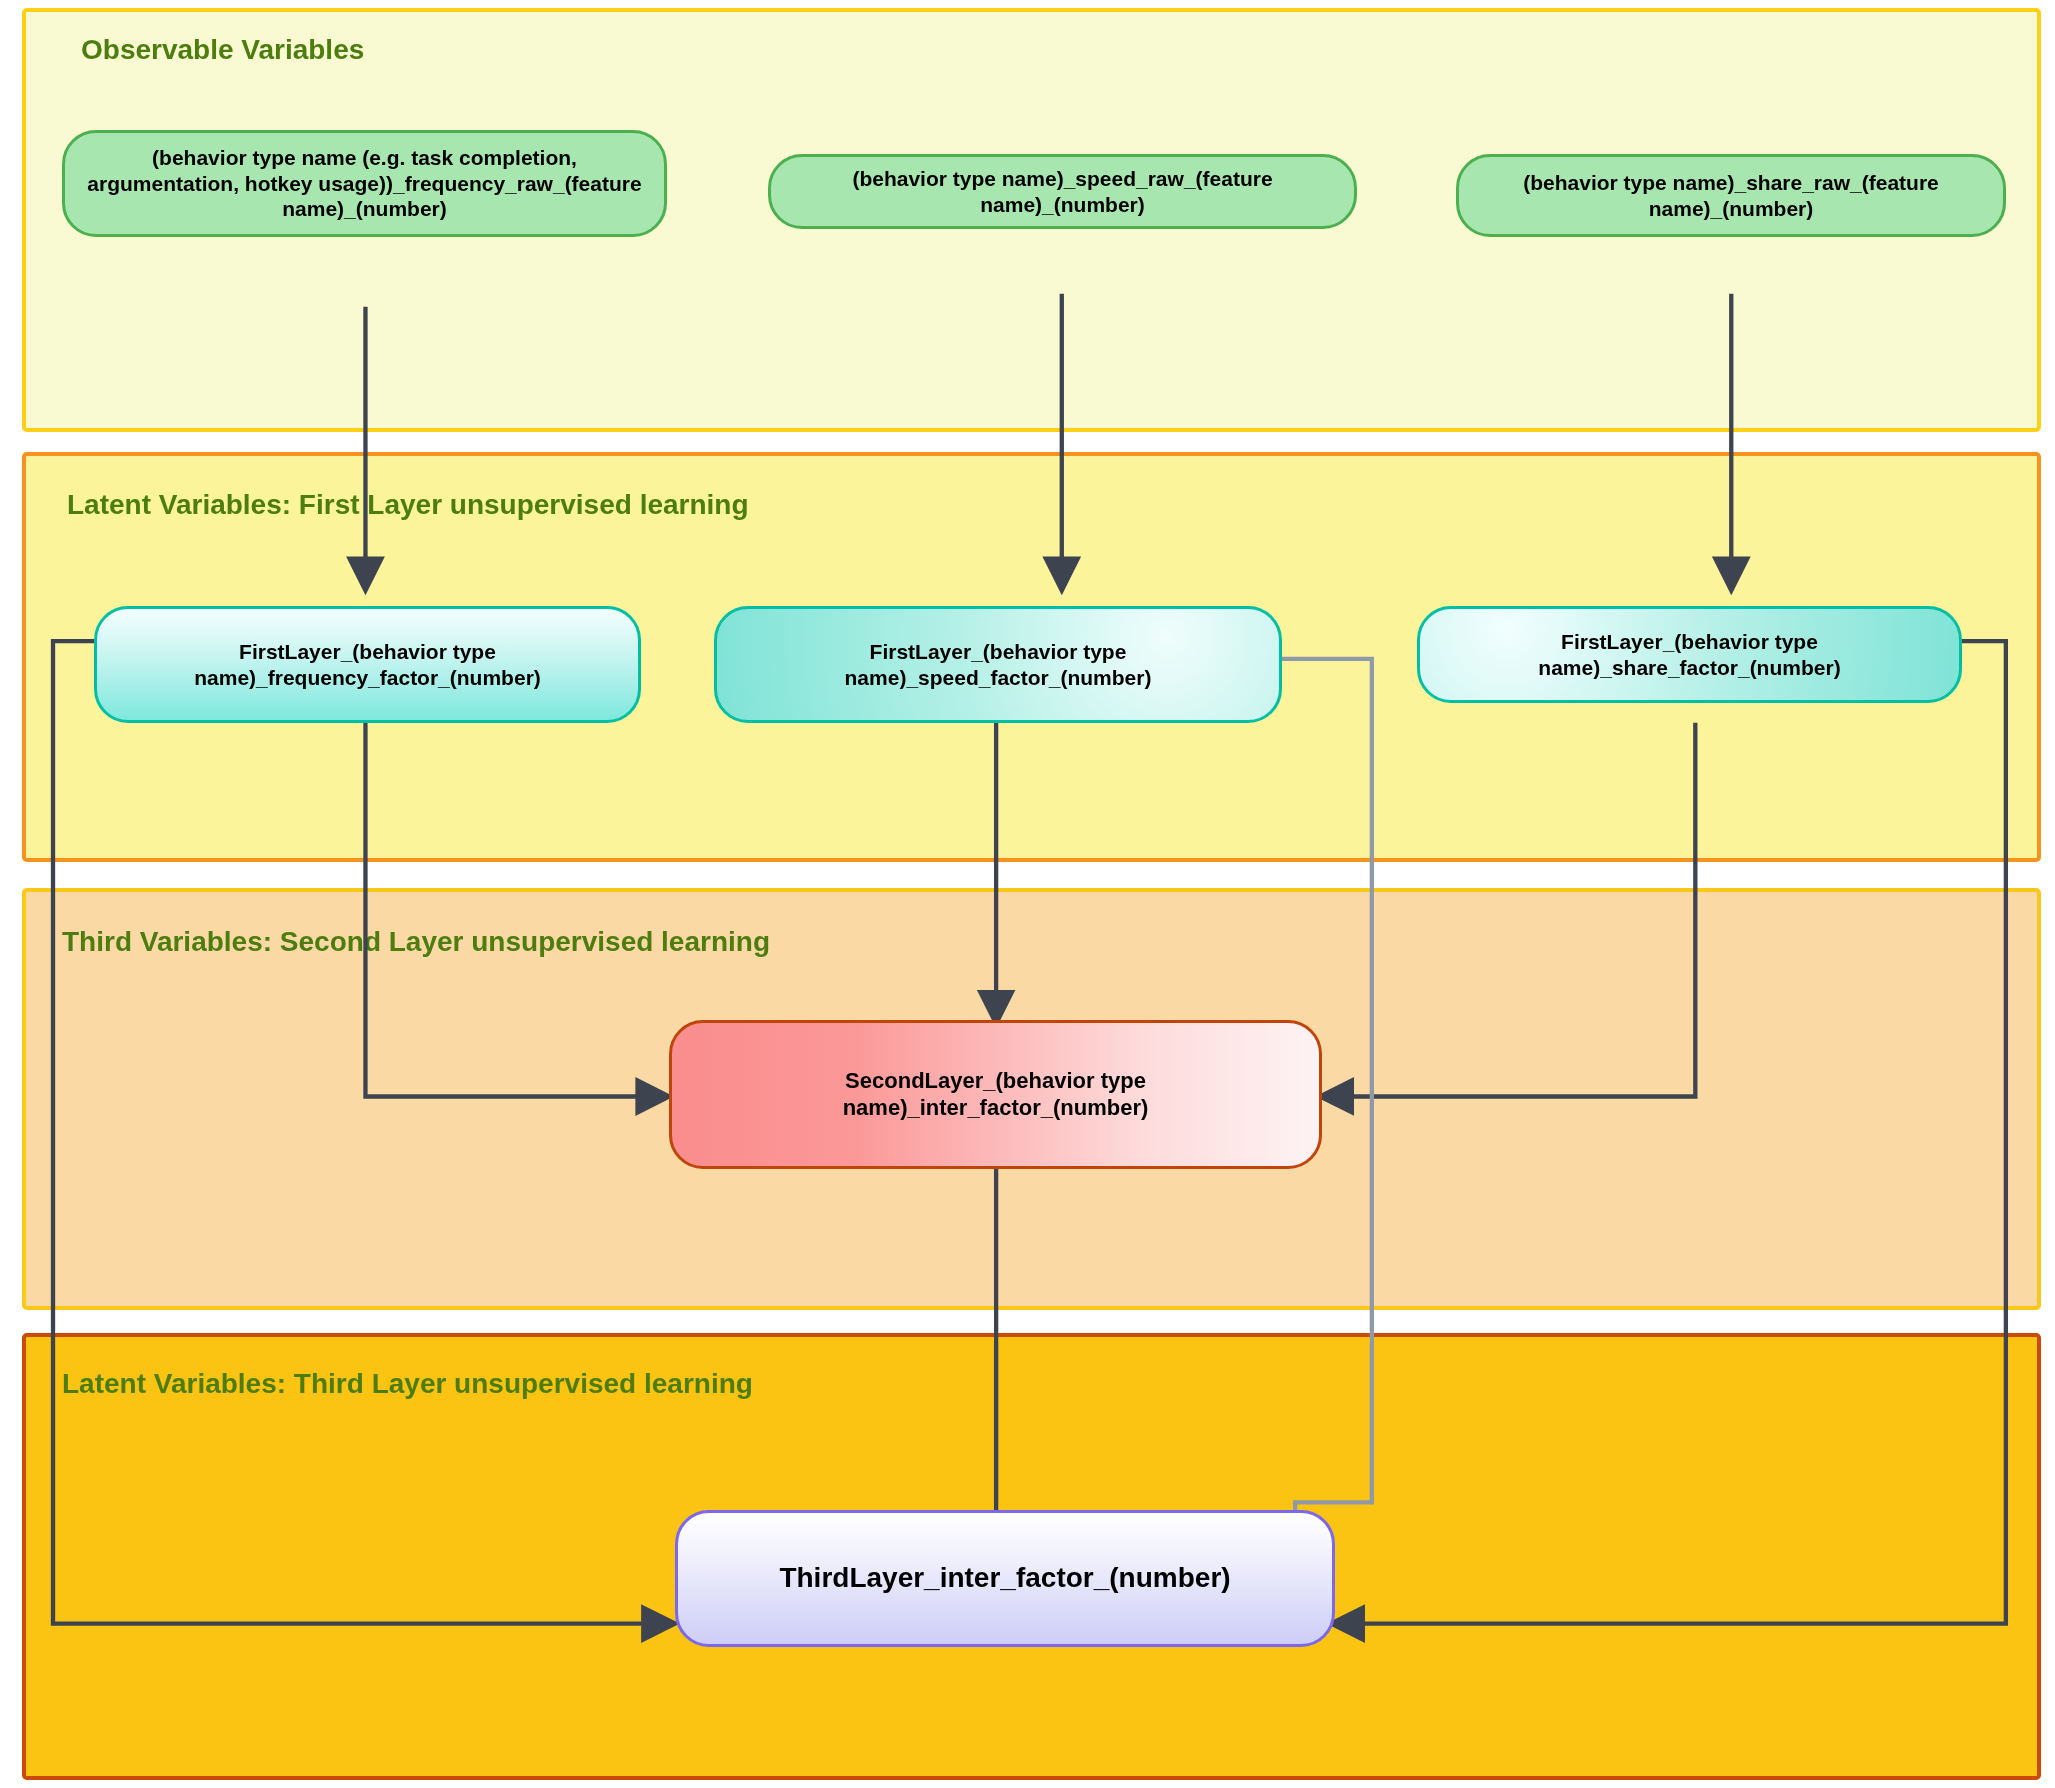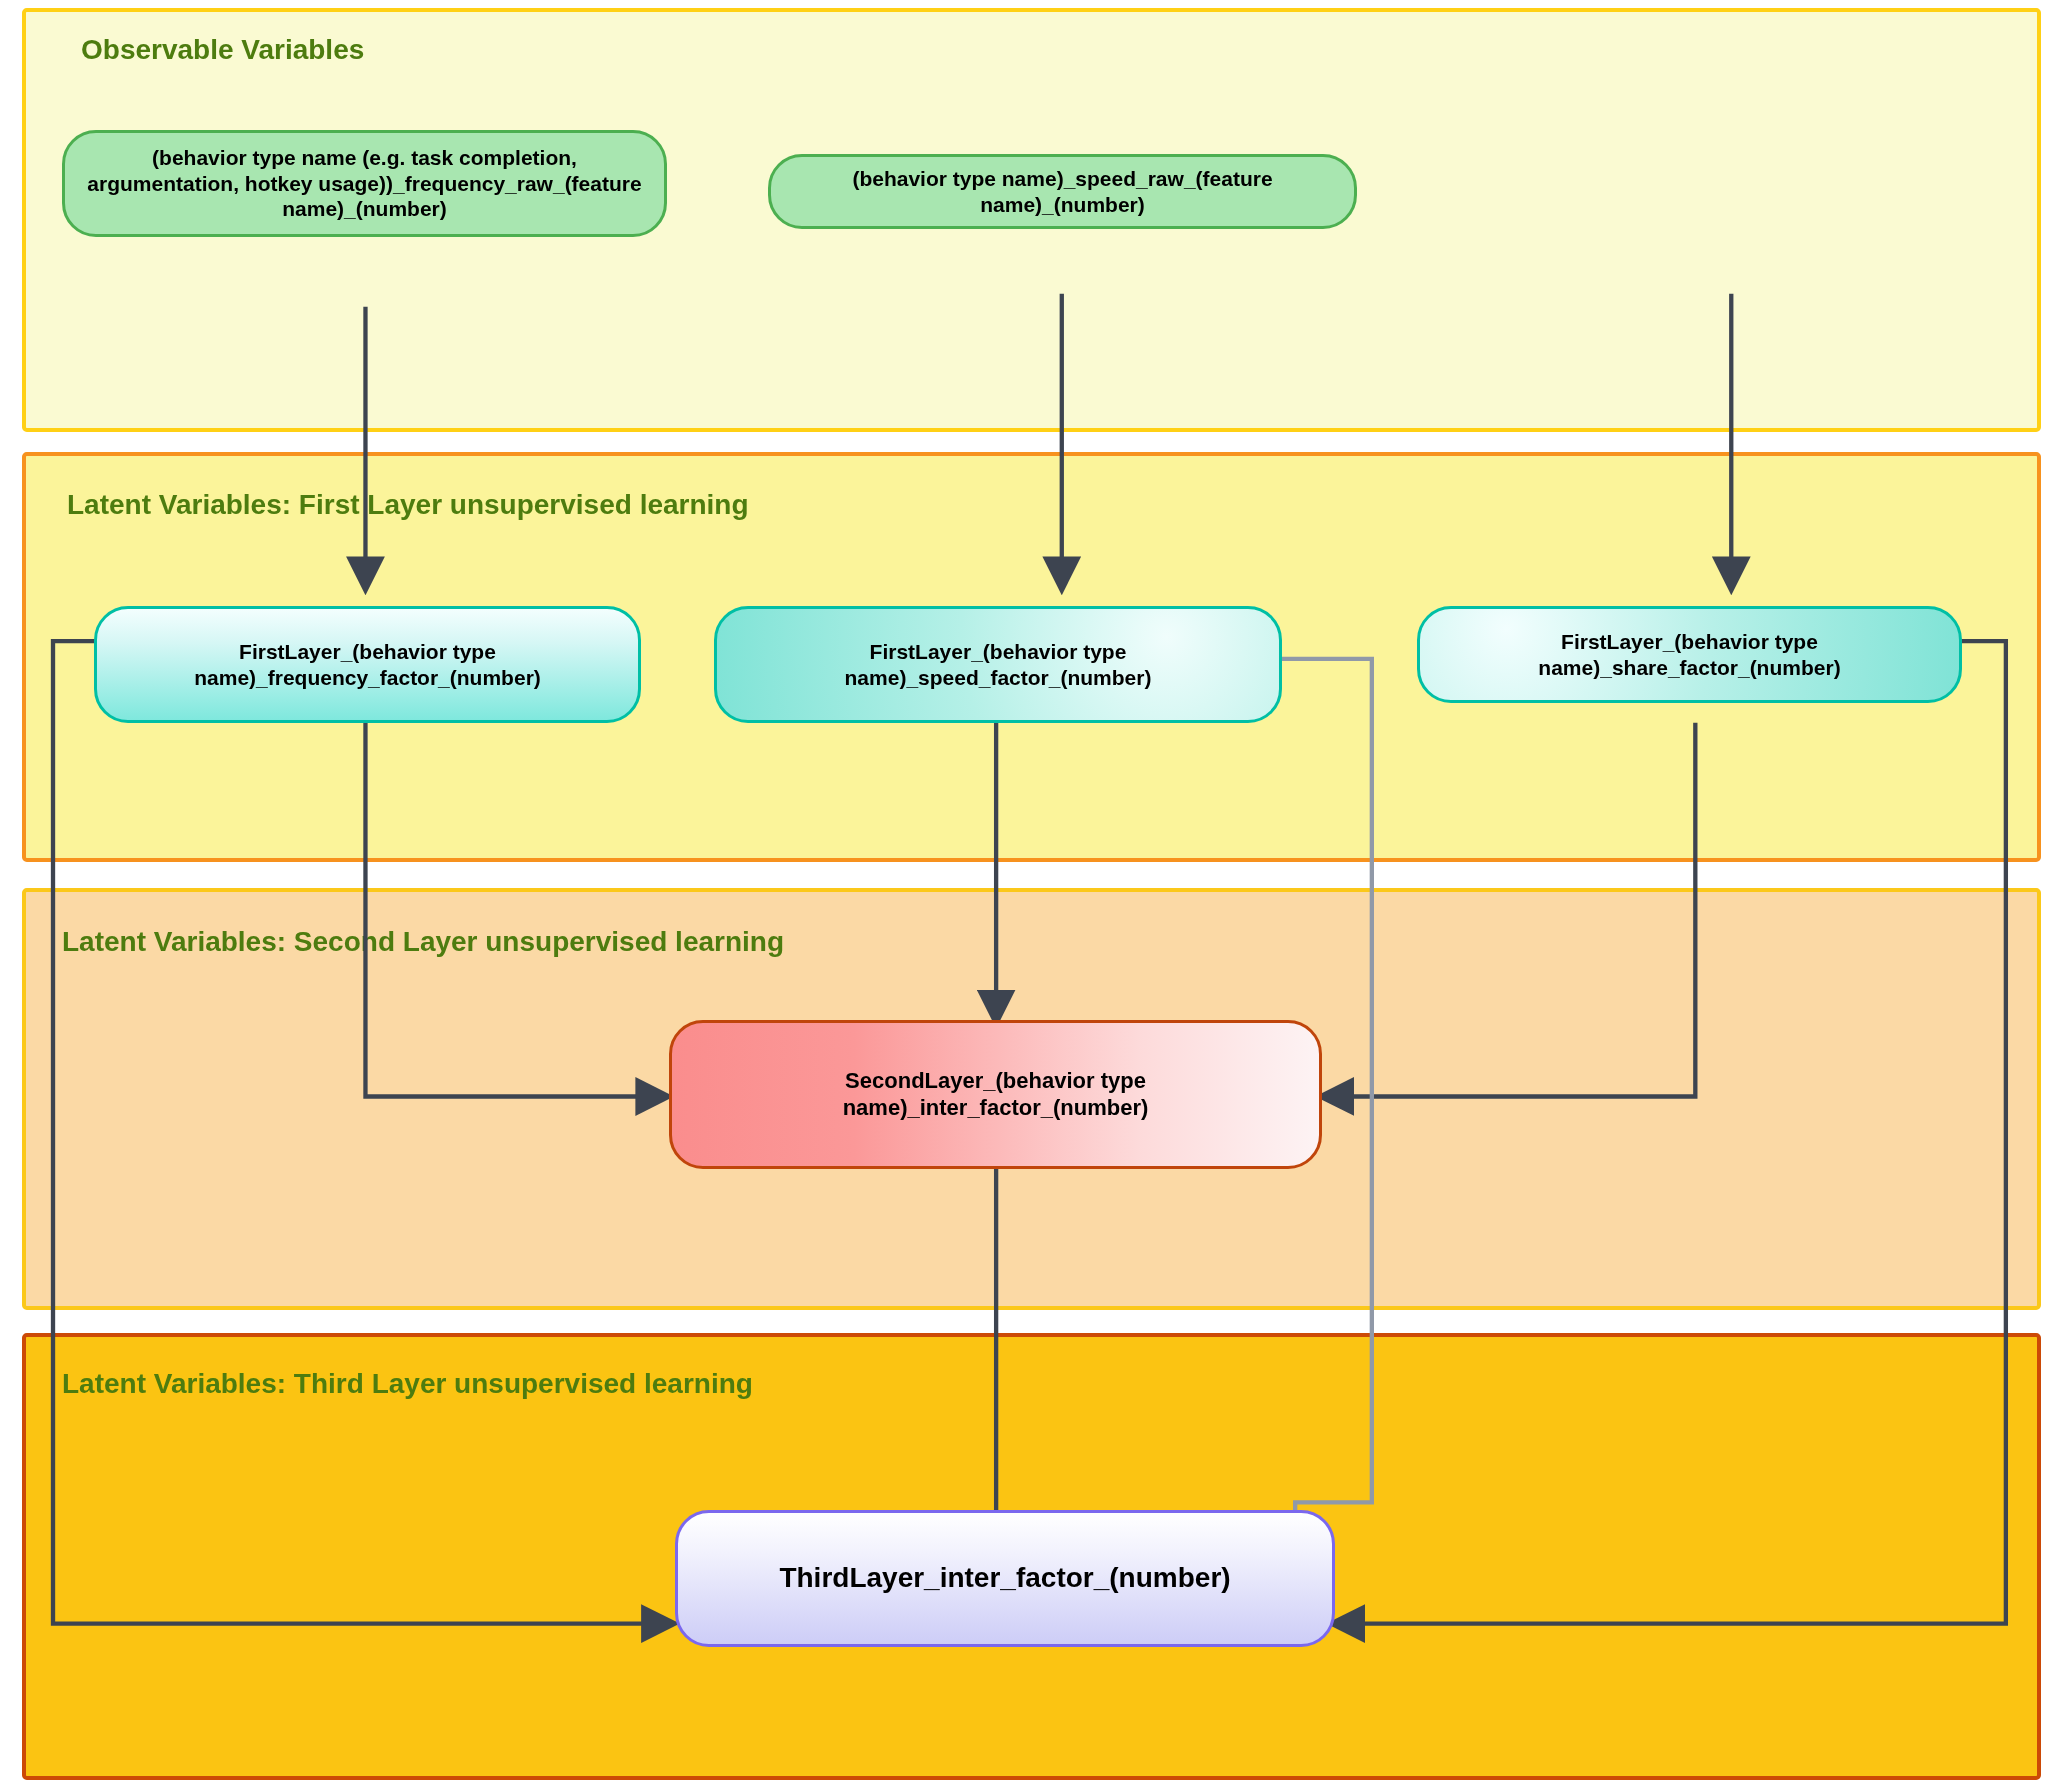--- a/index.html
+++ b/index.html
@@ -35,21 +35,21 @@
 
 <div id="stage">
 
   <div class="band" style="left:22px;top:7.7px;width:2019px;height:424px;background:#fafad2;border:4.3px solid #ffd015;"></div>
   <div class="band-label" style="left:81px;top:34px;font-size:28px;">Observable Variables</div>
 
   <div class="band" style="left:22px;top:452px;width:2019px;height:410px;background:#fbf49a;border:4.3px solid #f7921e;"></div>
   <div class="band-label" style="left:67px;top:489px;font-size:28px;">Latent Variables: First Layer unsupervised learning</div>
 
   <div class="band" style="left:22px;top:888px;width:2019px;height:422px;background:#fbd9a5;border:4.3px solid #fbc81a;"></div>
-  <div class="band-label" style="left:62px;top:926px;font-size:28px;">Latent Variables: Second Layer unsupervised learning</div>
+  <div class="band-label" style="left:62px;top:926px;font-size:28px;">Third Variables: Second Layer unsupervised learning</div>
 
   <div class="band" style="left:22px;top:1333px;width:2019px;height:447px;background:#fbc412;border:4.3px solid #cc4a06;"></div>
   <div class="band-label" style="left:62px;top:1368px;font-size:28px;">Latent Variables: Third Layer unsupervised learning</div>
 
   <svg id="edges" viewBox="0 0 4289 3731">
     <defs>
       <marker id="ah-dark" markerWidth="9" markerHeight="9" refX="7.2" refY="4.5" orient="auto" markerUnits="strokeWidth">
         <path d="M0,0 L9,4.5 L0,9 z" fill="#3d4450"></path>
       </marker>
       <marker id="ah-gray" markerWidth="9" markerHeight="9" refX="7.2" refY="4.5" orient="auto" markerUnits="strokeWidth">
@@ -83,20 +83,23 @@
   </svg>
 
   <div class="node obs" style="left:62px;top:130px;width:605px;height:107px;">
     <span>(behavior type name (e.g. task completion, argumentation, hotkey usage))_frequency_raw_(feature name)_(number)</span>
   </div>
 
   <div class="node obs" style="left:768px;top:154px;width:589px;height:75px;">
     <span>(behavior type name)_speed_raw_(feature name)_(number)</span>
   </div>
 
+  <div class="node obs" style="left:1456px;top:154px;width:550px;height:83px;">
+    <span>(behavior type name)_share_raw_(feature name)_(number)</span>
+  </div>
 
   <div class="node fl fl-a" style="left:94px;top:606px;width:547px;height:117px;">
     <span>FirstLayer_(behavior type name)_frequency_factor_(number)</span>
   </div>
 
   <div class="node fl fl-b" style="left:714px;top:606px;width:568px;height:117px;">
     <span>FirstLayer_(behavior type name)_speed_factor_(number)</span>
   </div>
 
   <div class="node fl fl-c" style="left:1417px;top:606px;width:545px;height:97px;">

